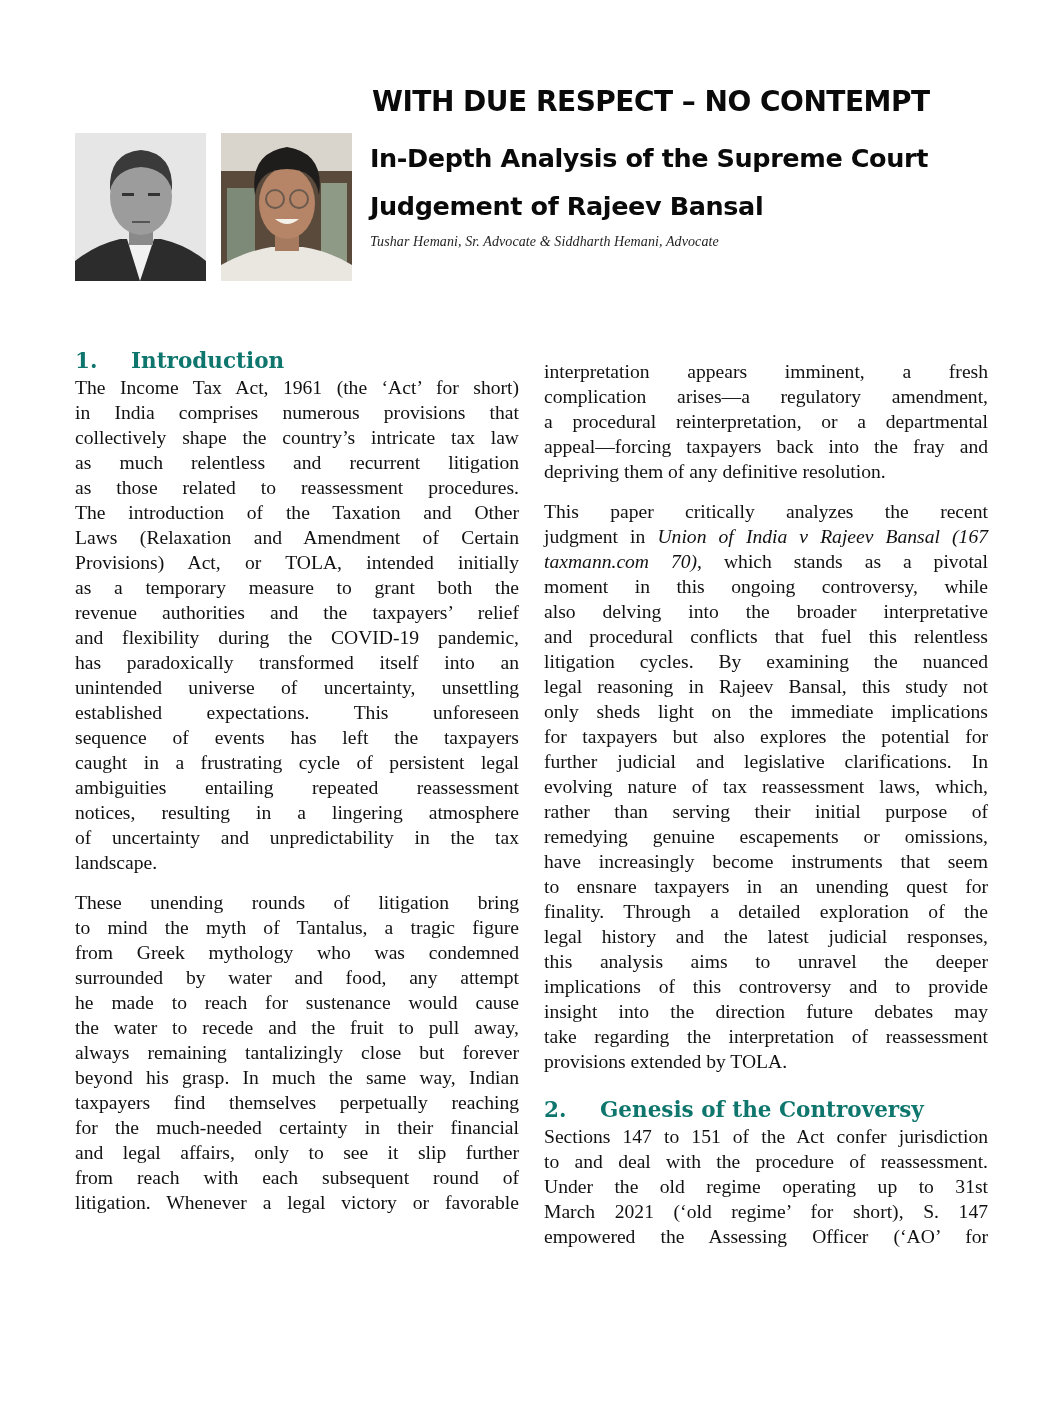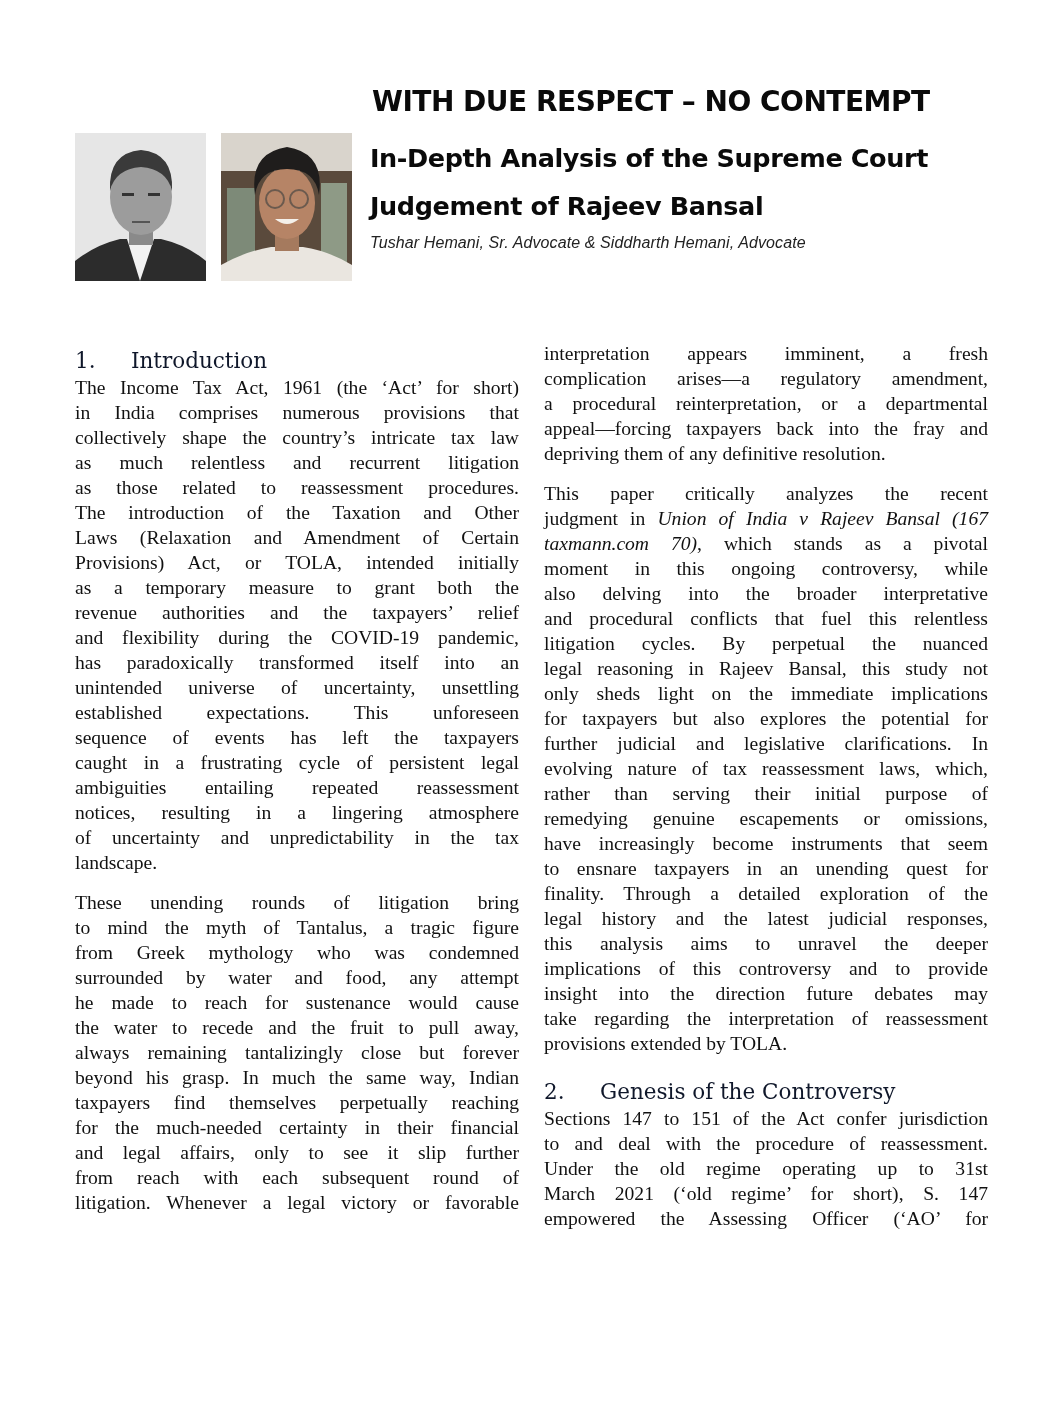--- a/index.html
+++ b/index.html
@@ -15,29 +15,29 @@
   .photo-2 { left: 221px; }
   .title {
     position: absolute; left: 370px; width: 620px;
     font-family: "DejaVu Sans", sans-serif; font-weight: bold; font-size: 25.5px;
     letter-spacing: -0.4px; white-space: nowrap; color: #0a0a0a;
   }
   .title-1 { top: 143px; }
   .title-2 { top: 191px; }
   .authors {
     position: absolute; left: 370px; top: 234px;
-    font-family: Liberation Sans, sans-serif; font-style: italic; font-size: 16px;
+    font-family: Liberation Serif, serif; font-style: italic; font-size: 14px;
     white-space: nowrap; color: #222; letter-spacing: 0.1px;
   }
   .column { position: absolute; width: 444px; }
   .col-left { left: 75px; top: 347px; }
-  .col-right { left: 544px; top: 341px; }
+  .col-right { left: 544px; top: 359px; }
   .heading {
-    font-family: "DejaVu Serif", serif; font-weight: normal; font-size: 21.5px;
-    height: 28px; line-height: 28px; white-space: nowrap; color: #0f172a;
+    font-family: "DejaVu Serif", serif; font-weight: bold; font-size: 21.5px;
+    height: 28px; line-height: 28px; white-space: nowrap; color: #0f766e;
   }
   .heading .num { display: inline-block; width: 56px; }
   .para { margin: 0; }
   .para + .para { margin-top: 15px; }
   .line {
     display: block; height: 25px; line-height: 25px;
     font-family: "Liberation Serif", serif; font-size: 19.6px; color: #111;
     text-align: justify; text-align-last: justify; white-space: nowrap;
   }
   .line.last { text-align-last: left; }
@@ -134,21 +134,21 @@
     <span class="line">appeal—forcing taxpayers back into the fray and</span>
     <span class="line last">depriving them of any definitive resolution.</span>
   </div>
   <div class="para">
     <span class="line">This paper critically analyzes the recent</span>
     <span class="line"><span>judgment in</span> <i>Union of India v Rajeev Bansal (167</i></span>
     <span class="line"><i>taxmann.com 70)</i><span>, which stands as a pivotal</span></span>
     <span class="line">moment in this ongoing controversy, while</span>
     <span class="line">also delving into the broader interpretative</span>
     <span class="line">and procedural conflicts that fuel this relentless</span>
-    <span class="line">litigation cycles. By perpetual the nuanced</span>
+    <span class="line">litigation cycles. By examining the nuanced</span>
     <span class="line">legal reasoning in Rajeev Bansal, this study not</span>
     <span class="line">only sheds light on the immediate implications</span>
     <span class="line">for taxpayers but also explores the potential for</span>
     <span class="line">further judicial and legislative clarifications. In</span>
     <span class="line">evolving nature of tax reassessment laws, which,</span>
     <span class="line">rather than serving their initial purpose of</span>
     <span class="line">remedying genuine escapements or omissions,</span>
     <span class="line">have increasingly become instruments that seem</span>
     <span class="line">to ensnare taxpayers in an unending quest for</span>
     <span class="line">finality. Through a detailed exploration of the</span>

